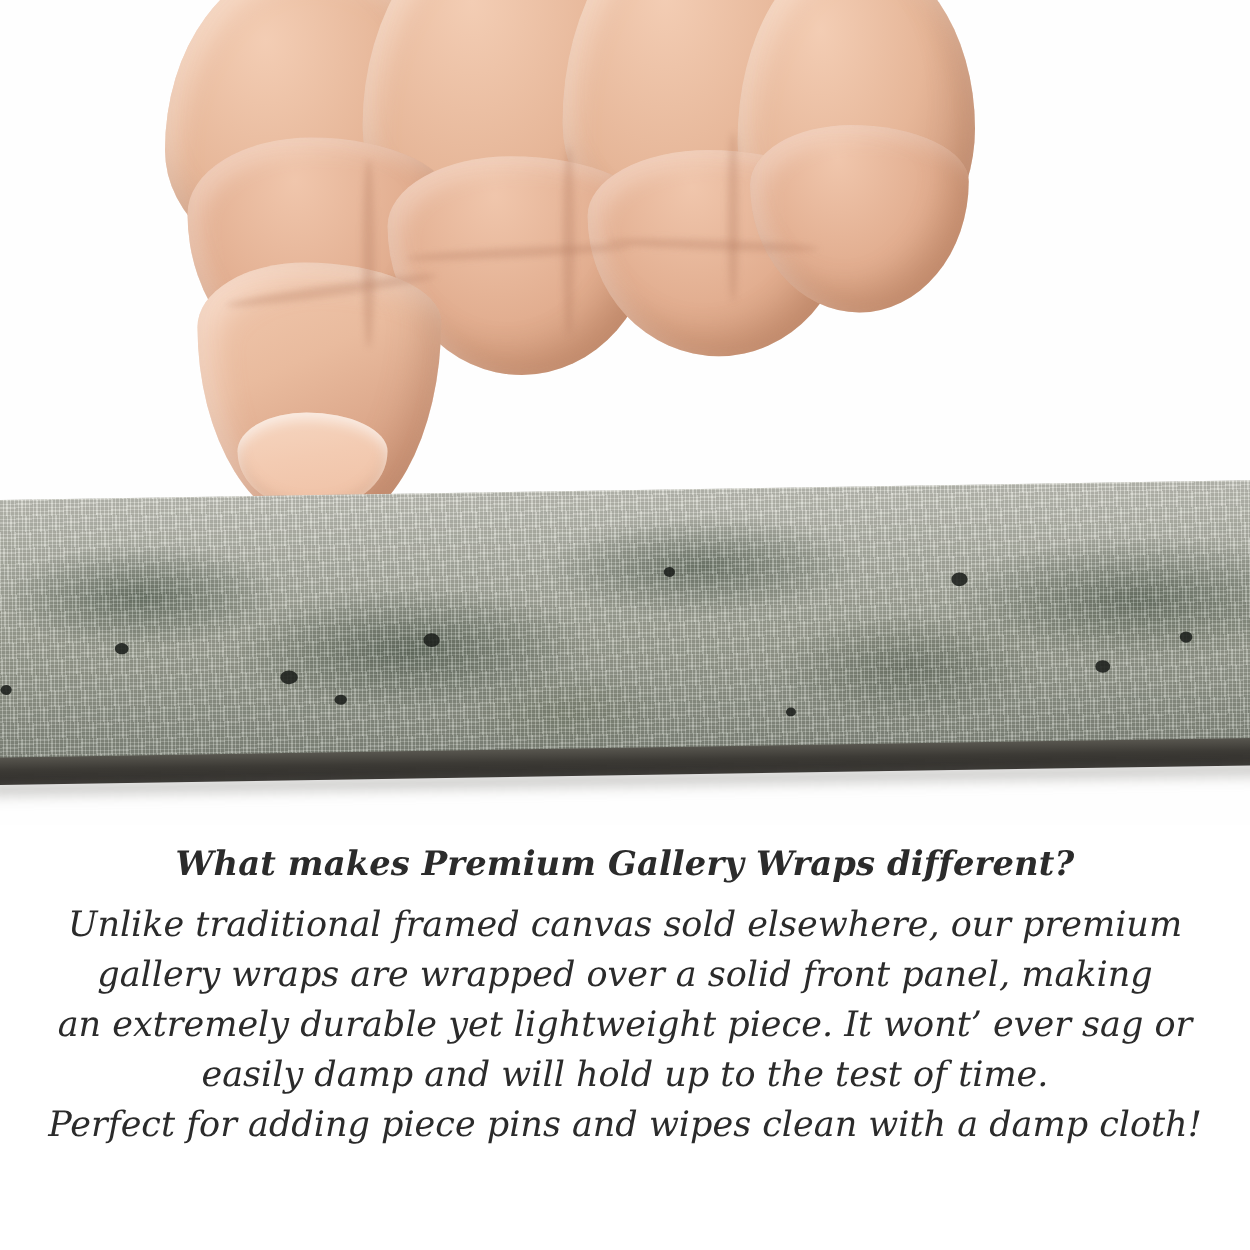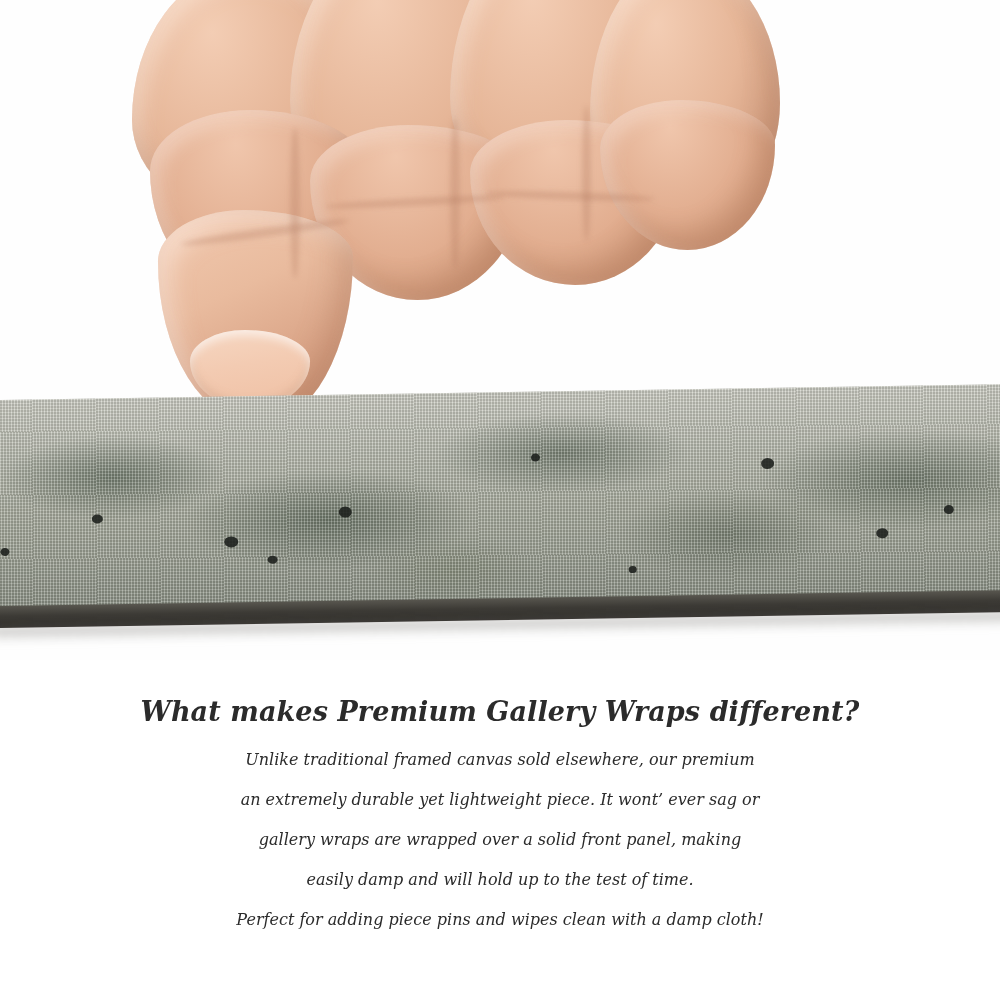--- a/index.html
+++ b/index.html
@@ -153,35 +153,35 @@
     width: 1020px;
     height: 16px;
     background: linear-gradient(180deg, rgba(120,118,112,0.45), rgba(255,255,255,0));
     filter: blur(4px);
   }
 
   
   .caption {
     position: absolute;
     left: 0;
-    top: 696px;
+    top: 676px;
     width: 1000px;
     text-align: center;
     color: #2b2b2b;
     font-family: "DejaVu Serif", serif;
     font-style: italic;
   }
   .caption-title {
     font-size: 27px;
     font-weight: 700;
     letter-spacing: 0.1px;
     margin-bottom: 13px;
   }
   .caption-line {
-    font-size: 16px;
+    font-size: 28px;
     line-height: 40px;
     font-weight: 400;
     text-align: center;
   }
 </style>
 </head>
 <body>
 
 <div class="stage">
 
@@ -222,19 +222,19 @@
       </div>
       <div class="wrap-bottom"></div>
       <div class="wrap-shadow"></div>
     </div>
 
   </div>
 
   <div class="caption">
     <div class="caption-title">What makes Premium Gallery Wraps different?</div>
     <div class="caption-line">Unlike traditional framed canvas sold elsewhere, our premium</div>
+    <div class="caption-line">gallery wraps are wrapped over a solid front panel, making</div>
     <div class="caption-line">an extremely durable yet lightweight piece. It wont’ ever sag or</div>
-    <div class="caption-line">gallery wraps are wrapped over a solid front panel, making</div>
     <div class="caption-line">easily damp and will hold up to the test of time.</div>
     <div class="caption-line">Perfect for adding piece pins and wipes clean with a damp cloth!</div>
   </div>
 
 </div>
 
 </body></html>

